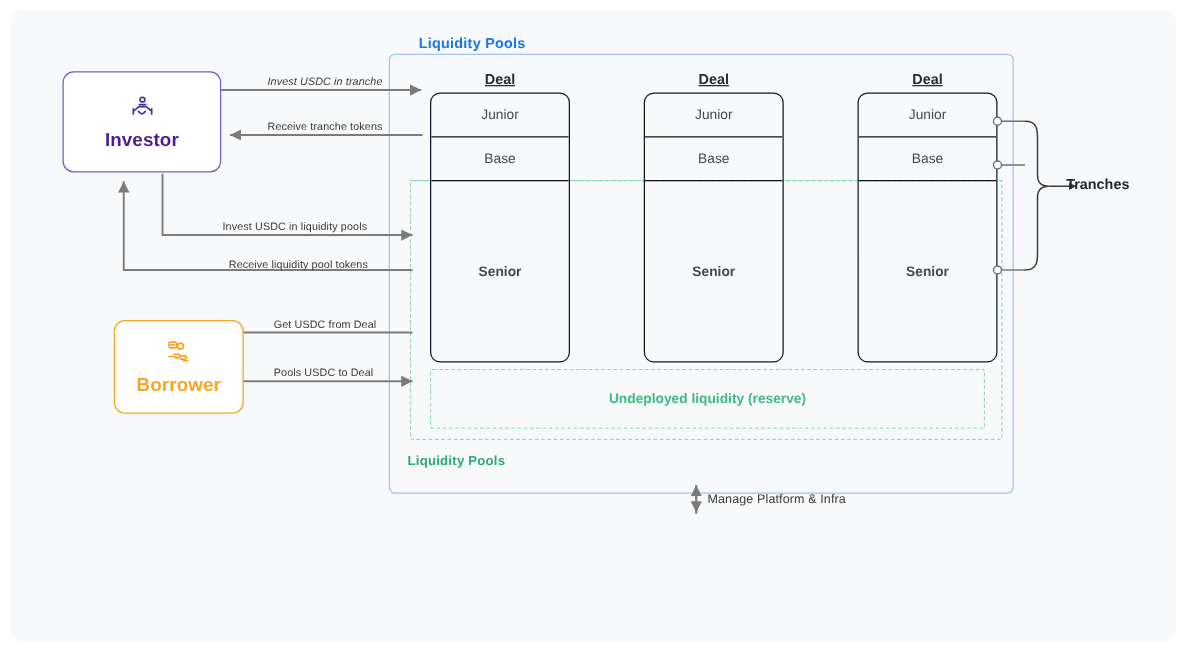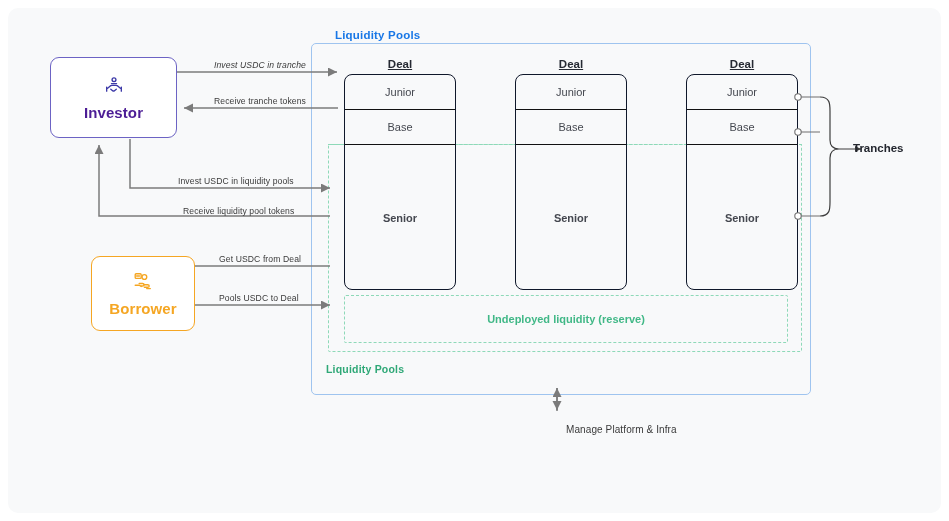--- a/index.html
+++ b/index.html
@@ -215,21 +215,21 @@
                              L822,194 C822,201 822,208 812,208"></path>
       <path class="brace" d="M831,141 L853,141" marker-end="url(#arS)"></path>
     </svg>
 
     <div class="elabel" style="left:206px; top:52px;font-style:italic;">Invest USDC in tranche</div>
     <div class="elabel" style="left:206px; top:88px;">Receive tranche tokens</div>
     <div class="elabel" style="left:170px; top:168px;">Invest USDC in liquidity pools</div>
     <div class="elabel" style="left:175px; top:198px;">Receive liquidity pool tokens</div>
     <div class="elabel" style="left:211px; top:246px;">Get USDC from Deal</div>
     <div class="elabel" style="left:211px; top:285px;">Pools USDC to Deal</div>
-    <div class="elabel" style="left:558px; top:386px; font-size:10px;margin-top:30px;">Manage Platform &amp; Infra</div>
+    <div class="elabel" style="left:558px; top:386px; font-size:10px;">Manage Platform &amp; Infra</div>
 
     <div id="tranches-label">Tranches</div>
 
     <div class="node" id="investor">
       <span class="nicon">
         <svg width="22" height="22" viewBox="0 0 24 24" fill="none" stroke="#3d3aa8" stroke-width="1.5" stroke-linecap="round" stroke-linejoin="round">
           <path d="M12 3.2c1.2 0 2.1.9 2.1 2s-.9 2-2.1 2-2.1-.9-2.1-2 .9-2 2.1-2z"></path>
           <path d="M5 14.5l3-2.6c.5-.4 1.1-.6 1.7-.6h2.1"></path>
           <path d="M19 14.5l-3-2.6c-.5-.4-1.1-.6-1.7-.6H12"></path>
           <path d="M8.5 15.5l2 1.6c.6.5 1.4.5 2 0l2-1.6"></path>

